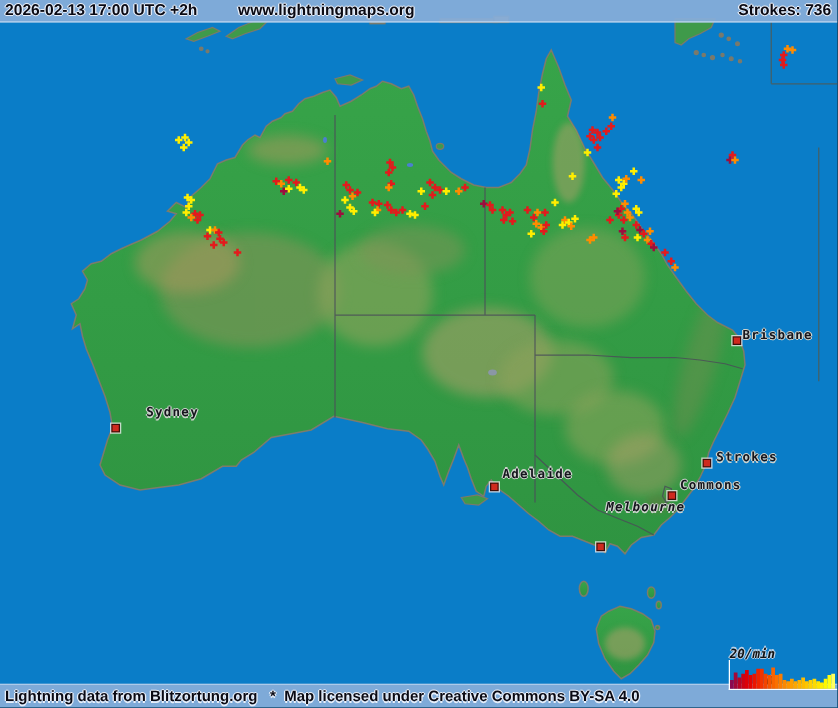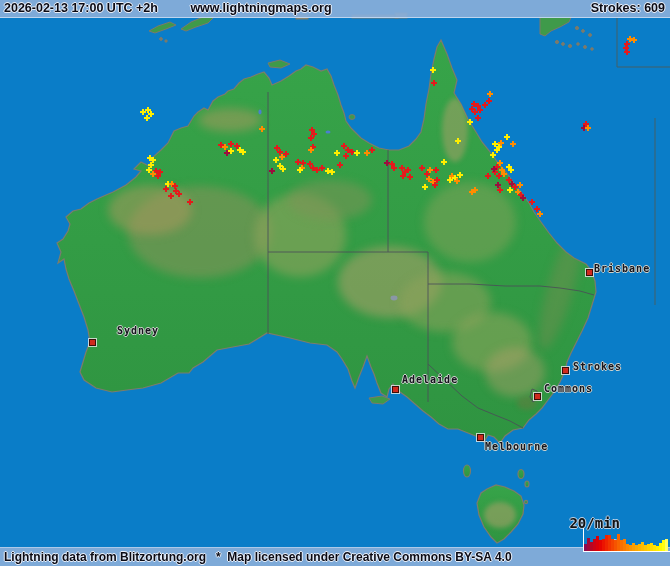--- a/index.html
+++ b/index.html
@@ -14,23 +14,23 @@
   #hdr-date{position:absolute;left:4px;}
   #hdr-site{position:absolute;left:261px;transform:translateX(-50%);}
   #hdr-strokes{position:absolute;right:5px;}
   #ftr-text{position:absolute;left:4px;white-space:pre;}
   .city-label{position:absolute;font-family:"DejaVu Sans Mono",monospace;
     font-size:10px;font-weight:bold;line-height:10px;letter-spacing:1px;color:#15151d;
     text-shadow:1px 0 0 #cdd2cd,-1px 0 0 #cdd2cd,0 1px 0 #cdd2cd,0 -1px 0 #cdd2cd;}
   .city-marker{position:absolute;width:5px;height:5px;background:#cf2a1e;
     border:1px solid #3c0f0a;outline:1px solid rgba(235,235,235,.8);}
   #histogram{position:absolute;left:540px;top:514px;width:130px;height:52px;z-index:5;}
-  .h-label{position:absolute;font-family:"DejaVu Sans Mono",monospace;font-size:14px;
+  .h-label{position:absolute;font-family:"DejaVu Sans Mono",monospace;font-size:10px;
     font-weight:bold;color:#111;line-height:11px;
-    text-shadow:1px 0 0 #bcd0e4,-1px 0 0 #bcd0e4,0 1px 0 #bcd0e4,0 -1px 0 #bcd0e4;}
+    text-shadow:1px 0 0 #bcd0e4,-1px 0 0 #bcd0e4,0 1px 0 #bcd0e4,0 -1px 0 #bcd0e4;font-style:italic;}
   #hist-ymax{right:50px;top:4px;}
   #hist-zero{right:51px;top:26px;}
   #hist-xlabel{left:56px;top:45px;width:50px;text-align:left;margin-top:24px;}
   #hist-axis{position:absolute;left:43px;top:14px;width:86px;height:23px;
     border-left:1px solid #fff;border-bottom:1px solid #fff;}
   #hist-bars{position:absolute;left:0;bottom:0;width:85px;height:23px;
     display:flex;align-items:flex-end;}
   #hist-bars span{width:3px;flex:0 0 3px;}
 </style>
 </head>
@@ -277,29 +277,29 @@
   <div id="cities-layer">
       <div class="city-marker" style="left: 89px; top: 339px;"></div>
       <div class="city-label" style="left: 117px; top: 326px;">Sydney</div>
       <div class="city-marker" style="left: 586px; top: 269px;"></div>
       <div class="city-label" style="left: 594px; top: 264px;">Brisbane</div>
       <div class="city-marker" style="left: 562px; top: 367px;"></div>
       <div class="city-label" style="left: 573px; top: 362px;">Strokes</div>
       <div class="city-marker" style="left: 534px; top: 393px;"></div>
       <div class="city-label" style="left: 544px; top: 384px;">Commons</div>
       <div class="city-marker" style="left: 477px; top: 434px;"></div>
-      <div class="city-label" style="left: 485px; top: 442px;">Melbourne</div>
+      <div class="city-label" style="left: 485px; top: 402px; font-style: italic;">Melbourne</div>
       <div class="city-marker" style="left: 392px; top: 386px;"></div>
       <div class="city-label" style="left: 402px; top: 375px;">Adelaide</div>
     </div>
 
   <div class="bar" id="header-bar">
     <span class="halo" id="hdr-date">2026-02-13 17:00 UTC +2h</span>
     <span class="halo" id="hdr-site">www.lightningmaps.org</span>
-    <span class="halo" id="hdr-strokes">Strokes: 609</span>
+    <span class="halo" id="hdr-strokes">Strokes: 736</span>
   </div>
 
   <div class="bar" id="footer-bar">
     <span class="halo" id="ftr-text">Lightning data from Blitzortung.org   *  Map licensed under Creative Commons BY-SA 4.0</span>
   </div>
 
   <div id="histogram">
     <div class="h-label" id="hist-ymax">20/min</div>
     <div class="h-label" id="hist-zero">0</div>
     <div id="hist-axis">

